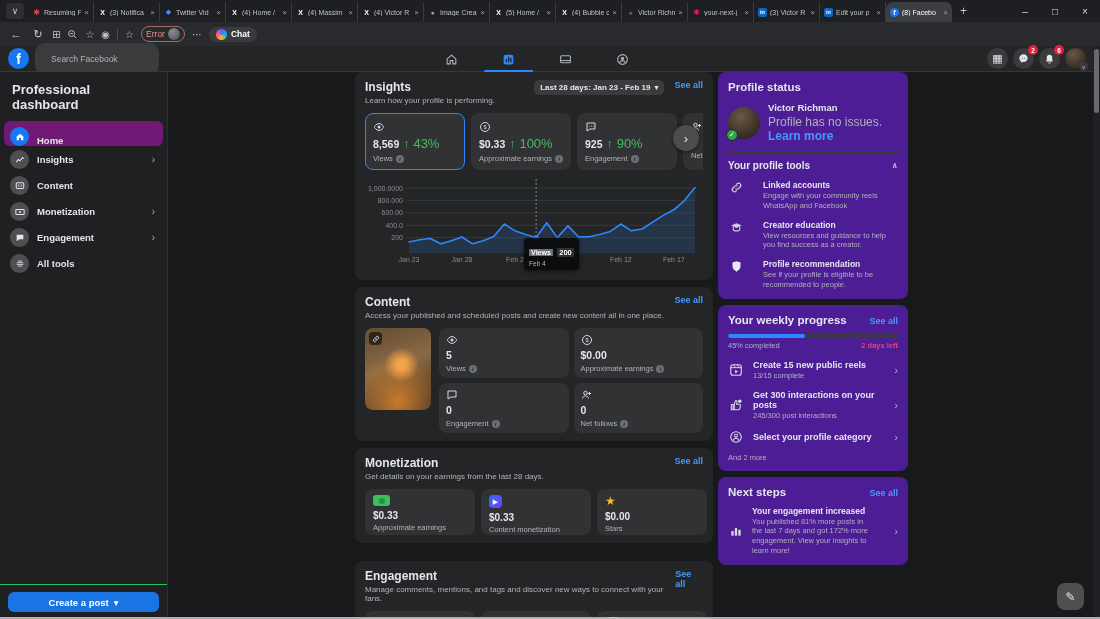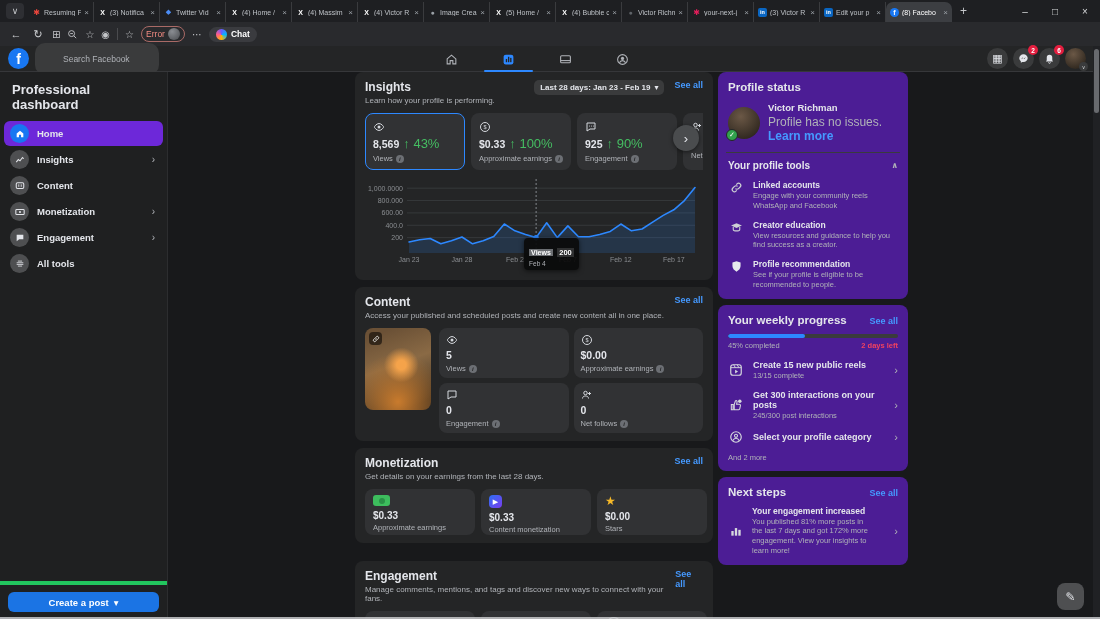--- a/index.html
+++ b/index.html
@@ -37,43 +37,43 @@
   .errorpill{display:flex;align-items:center;gap:3px;border:1px solid #a96a66;border-radius:10px;padding:1px 4px;}
   .errortext{color:#f28b82;font-size:8.5px;}
   .erravatar{width:12px;height:12px;border-radius:50%;background:radial-gradient(circle at 35% 30%,#8a8d92,#4a4c50);}
   .chatpill{display:flex;align-items:center;gap:4px;background:#3a3b3f;border-radius:10px;padding:2px 7px;}
   .chaticon{width:11px;height:11px;border-radius:50%;background:conic-gradient(#6a5cff,#00b7ff,#ffb400,#ff5c8a,#6a5cff);}
   .chattext{color:#fff;font-size:8.5px;font-weight:bold;}
 
   
   .fbbar{position:absolute;left:0;top:46px;width:1100px;height:26px;background:#242526;border-bottom:1px solid #36373a;display:flex;align-items:center;}
   .fblogo{width:21px;height:21px;border-radius:50%;background:#1877f2;color:#fff;font-weight:bold;font-size:14px;display:flex;align-items:center;justify-content:center;margin:0 6px 0 8px;}
-  .fbsearch{width:124px;height:32px;background:#3a3b3c;border-radius:10px;display:flex;align-items:center;gap:20px;padding:0 8px;}
+  .fbsearch{width:124px;height:32px;background:#3a3b3c;border-radius:10px;display:flex;align-items:center;gap:8px;padding:0 8px;}
   .fbsearch input{background:transparent;border:none;outline:none;color:#b0b3b8;font-size:8.5px;width:100px;}
   .fbsearch input::placeholder{color:#b0b3b8;}
   .fbtabs{position:absolute;left:423px;top:0;display:flex;height:26px;}
   .fbtab{width:57px;height:26px;display:flex;align-items:center;justify-content:center;color:#b0b3b8;position:relative;}
   .fbtab.active{color:#2d88ff;}
   .fbtab.active::after{content:"";position:absolute;left:4px;right:4px;bottom:0;height:2.5px;background:#2d88ff;border-radius:2px;}
   .fbright{margin-left:auto;display:flex;align-items:center;gap:5px;padding-right:14px;}
   .fbcirc{width:21px;height:21px;border-radius:50%;background:#3a3b3c;color:#e4e6eb;display:flex;align-items:center;justify-content:center;position:relative;font-size:11px;}
   .badge{position:absolute;top:-3px;right:-4px;min-width:10px;height:10px;border-radius:6px;background:#e41e3f;color:#fff;font-size:6.5px;font-weight:bold;display:flex;align-items:center;justify-content:center;padding:0 2px;}
   .fbavatar{width:21px;height:21px;border-radius:50%;background:radial-gradient(circle at 40% 30%,#6b5846,#1f1a14);position:relative;}
   .fbavatar::after{content:"∨";position:absolute;right:-2px;bottom:-2px;width:9px;height:9px;border-radius:50%;background:#3a3b3c;color:#cfd1d4;font-size:5px;display:flex;align-items:center;justify-content:center;}
 
   
   .sidebar{position:absolute;left:0;top:72px;width:168px;bottom:0;background:#1f2021;border-right:1px solid #2c2d2f;}
   .sb-title{color:#e4e6eb;font-size:13px;font-weight:bold;padding:10px 12px 8px;}
   .sb-item{display:flex;align-items:center;gap:8px;height:25px;margin:1px 4px;padding:0 6px;border-radius:6px;color:#e4e6eb;}
-  .sb-item.active{background:#6d28d9;}
+  .sb-item.active{background:#701a75;align-items:flex-end;}
   .sb-ic{width:19px;height:19px;border-radius:50%;background:#4e4f51;color:#e4e6eb;display:flex;align-items:center;justify-content:center;flex:0 0 auto;}
   .sb-ic.home{background:#1877f2;color:#fff;}
   .sb-label{font-size:9.5px;font-weight:bold;flex:1;}
   .sb-chev{color:#b0b3b8;font-size:10px;padding-right:2px;}
-  .sb-footer{position:absolute;left:0;right:0;bottom:0;border-top:4px solid #22c55e;padding:7px 8px;}
+  .sb-footer{position:absolute;left:0;right:0;bottom:0;border-top:1px solid #22c55e;padding:7px 8px;}
   .createpost{width:100%;height:20px;border:none;border-radius:6px;background:#1b74e4;color:#fff;font-size:9.5px;font-weight:bold;display:flex;align-items:center;justify-content:center;gap:5px;}
 
   
   .main{position:absolute;left:355px;top:72px;width:358px;}
   .card{background:#242526;border-radius:8px;padding:8px 10px;position:relative;}
   .card+.card{margin-top:7px;}
   .m-engage{margin-top:18px !important;height:116px;overflow:hidden;}
   .sec-head{display:flex;align-items:flex-start;}
   .sec-title{color:#e4e6eb;font-size:12px;font-weight:bold;}
   .sec-sub{color:#b0b3b8;font-size:8px;margin-top:2px;}
@@ -122,21 +122,21 @@
   .rtitle{color:#e4e6eb;font-size:11.5px;font-weight:bold;}
   .profrow{display:flex;align-items:center;gap:8px;margin-top:9px;}
   .pr-avatar{width:32px;height:32px;border-radius:50%;background:radial-gradient(circle at 40% 30%,#6b5846,#1f1a14);position:relative;flex:0 0 auto;}
   .pr-check{position:absolute;left:-2px;bottom:-2px;width:12px;height:12px;border-radius:50%;background:#31a24c;color:#fff;font-size:7px;display:flex;align-items:center;justify-content:center;border:1.5px solid #242526;}
   .pr-name{color:#e4e6eb;font-size:9.5px;font-weight:bold;}
   .pr-status{color:#b0b3b8;font-size:12px;margin-top:2px;}
   .linkblue{color:#4599ff;font-weight:bold;}
   .rdivider{height:1px;background:#3a3b3d;margin:9px -2px 7px;}
   .toolshead{display:flex;align-items:center;color:#e4e6eb;font-size:10px;font-weight:bold;}
   .collapse{margin-left:auto;color:#b0b3b8;font-size:8px;}
-  .tool{display:flex;gap:9px;margin-top:9px;align-items:flex-start;}
+  .tool{display:flex;gap:19px;margin-top:9px;align-items:flex-start;}
   .tool-ic{width:16px;color:#cdd0d5;flex:0 0 auto;margin-top:1px;display:flex;justify-content:center;}
   .tool-title{color:#e4e6eb;font-size:8.5px;font-weight:bold;}
   .tool-desc{color:#b0b3b8;font-size:7.5px;line-height:1.3;margin-top:1px;}
   .whead{display:flex;align-items:baseline;}
   .wsee{margin-left:auto;}
   .track{height:4px;border-radius:3px;background:#3a3b3c;margin-top:8px;overflow:hidden;}
   .fill{height:100%;background:#2d88ff;border-radius:3px;}
   .wmeta{display:flex;font-size:7.5px;margin-top:3px;}
   .wleft{color:#b0b3b8;}
   .wright{margin-left:auto;color:#f3425f;font-weight:bold;}

